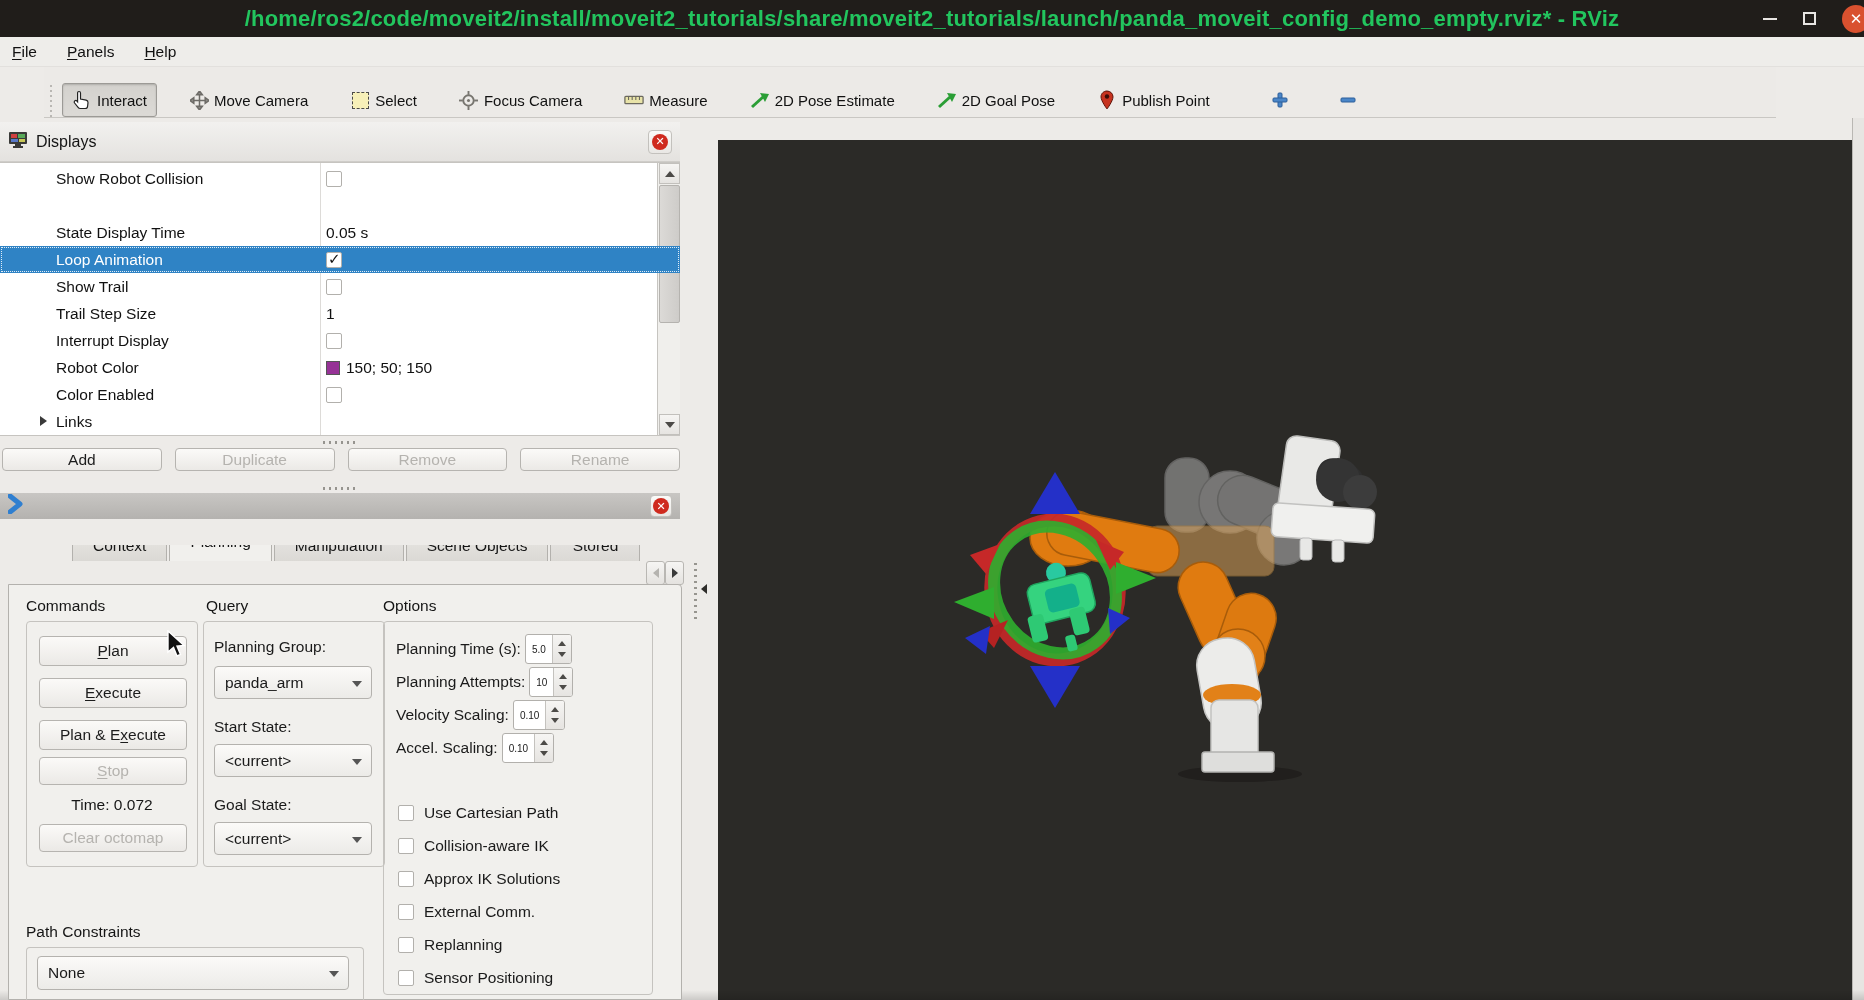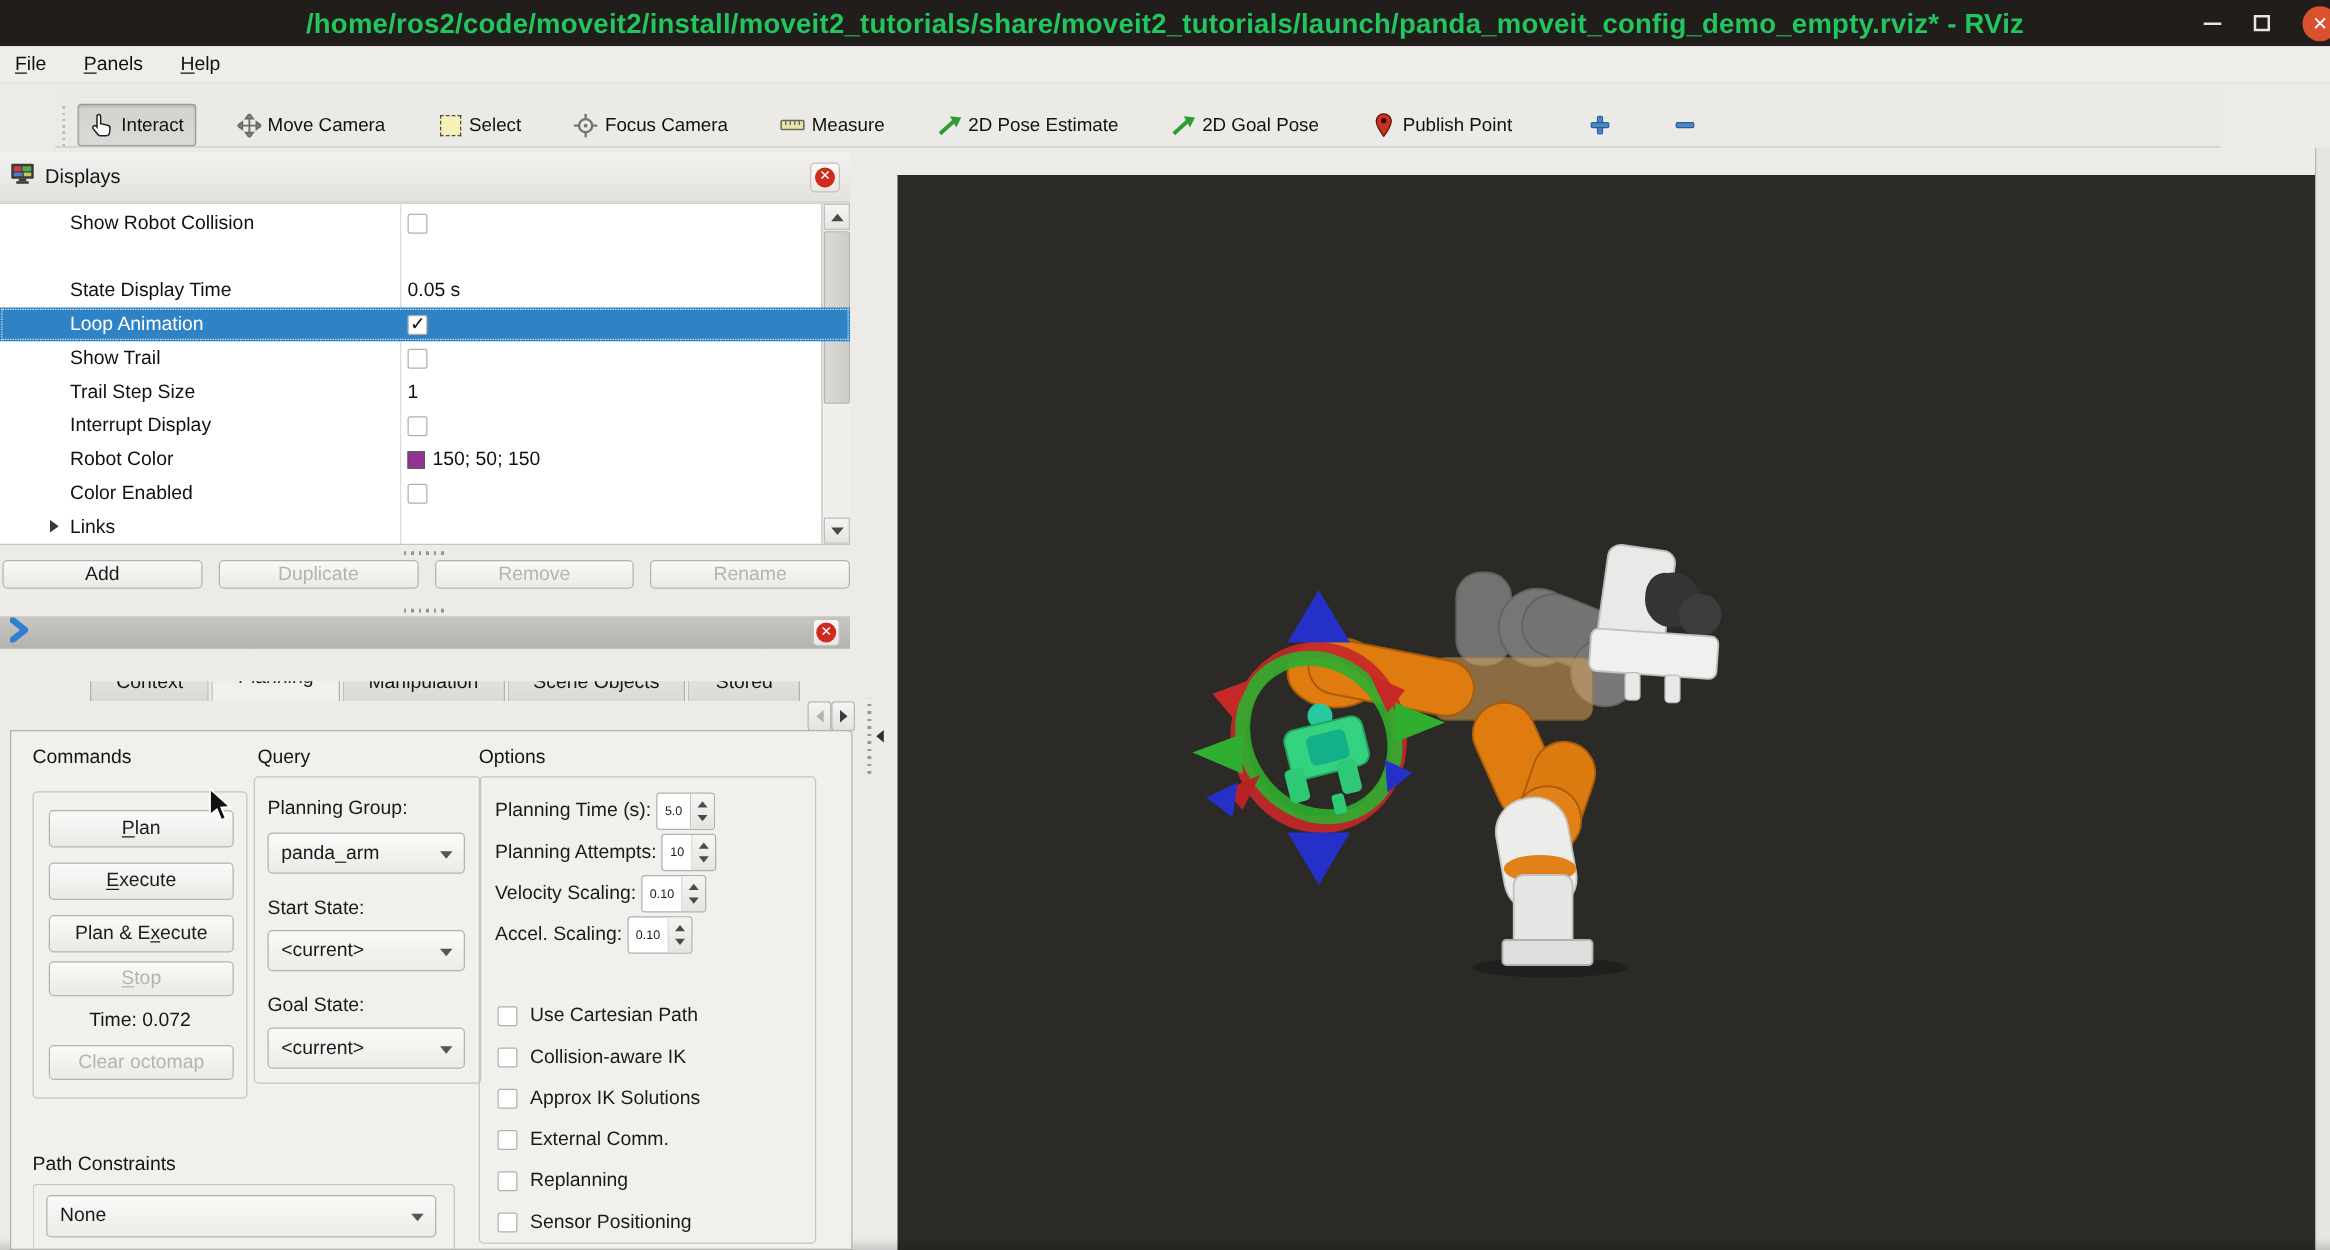--- a/index.html
+++ b/index.html
@@ -352,21 +352,21 @@
         <span class="tri-right"></span>
       </div>
   </div>
 </div>
 
 <div class="tab-frame">
   <span class="sec-label" style="left:17px;top:12px;">Commands</span>
   <span class="sec-label" style="left:197px;top:12px;">Query</span>
   <span class="sec-label" style="left:374px;top:12px;">Options</span>
 
-  <div class="groupbox" style="left:17px;top:48px;width:172px;height:246px;">
+  <div class="groupbox" style="left:17px;top:36px;width:172px;height:246px;">
     <div class="btn cmd-btn" style="top:14px;">
         <span><span></span><span class="u">P</span><span>lan</span></span>
       </div>
     <div class="btn cmd-btn" style="top:56px;">
         <span><span></span><span class="u">E</span><span>xecute</span></span>
       </div>
     <div class="btn cmd-btn" style="top:98px;">
         <span><span>Plan &amp; E</span><span class="u">x</span><span>ecute</span></span>
       </div>
     <div class="btn cmd-btn disabled" style="top:135px;height:28px;">

